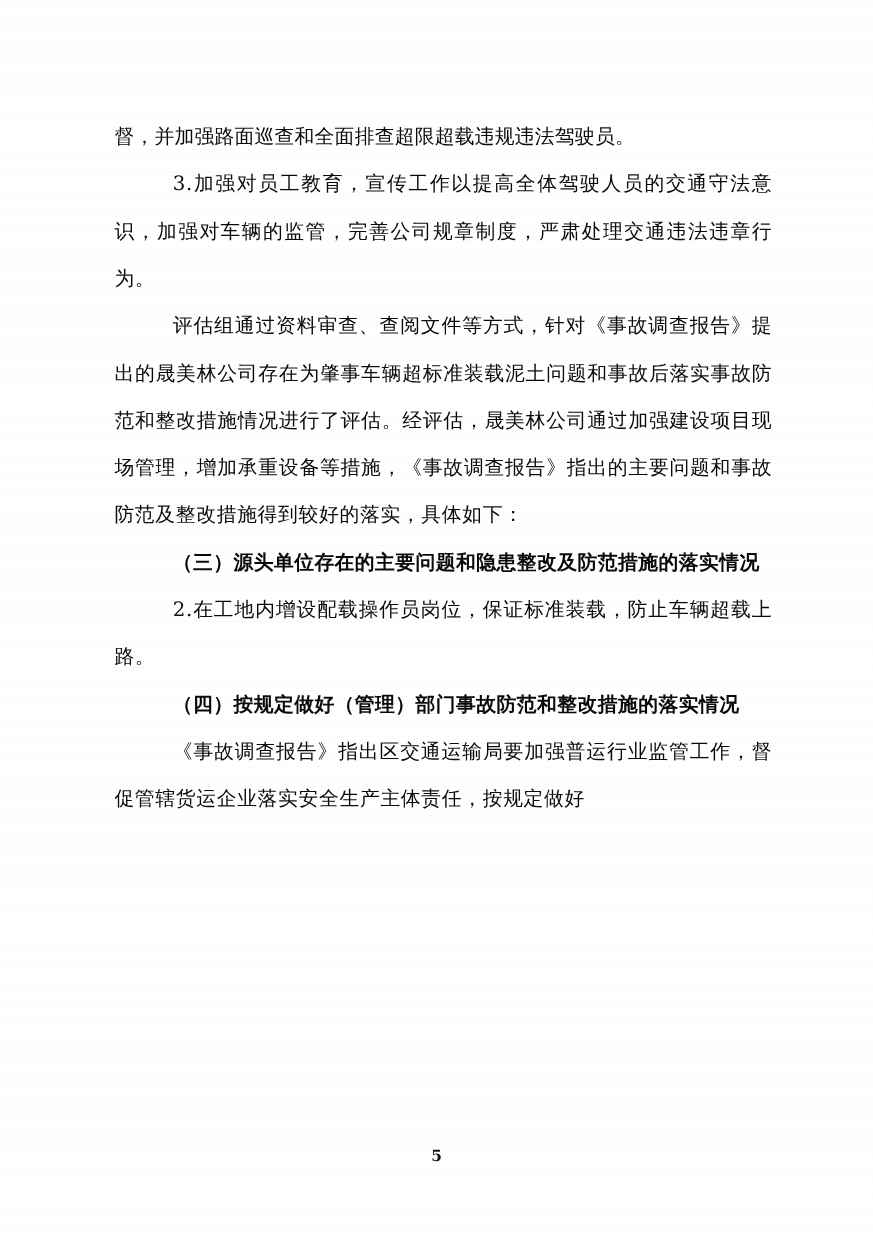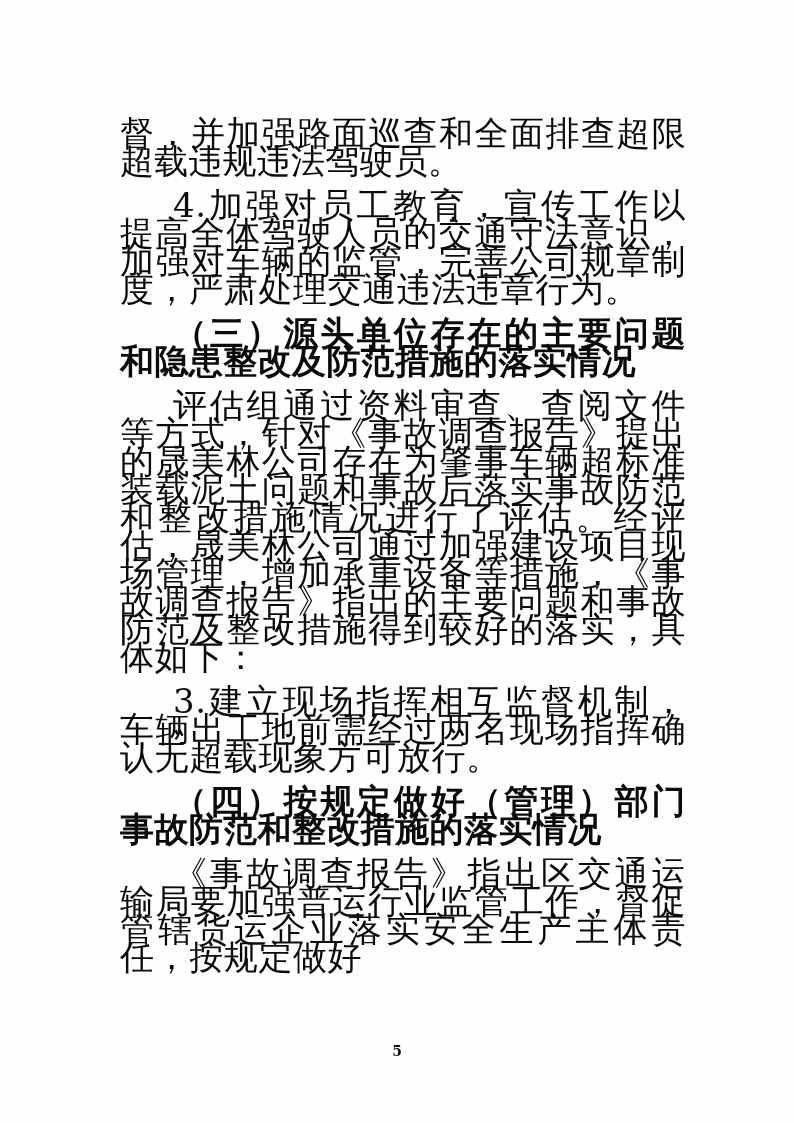--- a/index.html
+++ b/index.html
@@ -24,27 +24,27 @@
   
   .doc-body {
     position: absolute;
     left: 104px;
     top: 103px;
     width: 598px;
   }
 
   .para {
     font-family: "DejaVu Serif", "Liberation Serif", serif;
-    font-size: 34px;
-    line-height: 28px;
+    font-size: 18px;
+    line-height: 43px;
     color: #0a0a0a;
     text-align: justify;
     text-justify: inter-character;
     letter-spacing: 0.6px;
-    margin: 16px;
+    margin: 0;
     white-space: normal;
     word-break: break-all;
     -webkit-font-smoothing: none;
   }
 
   
   .para.cont {
     text-indent: 0;
   }
 
@@ -95,29 +95,29 @@
 </style>
 </head>
 <body>
 
 <div class="page">
 
   <div class="doc-body">
 
     <p class="para cont tight">督，并加强路面巡查和全面排查超限超载违规违法驾驶员。</p>
 
-    <p class="para indent">4.加强对员工教育，宣传工作以提高全体驾驶人员的交通守法意识，加强对车辆的监管，完善公司规章制度，严肃处理交通违法违章行为。</p>
+    <p class="para indent">3.加强对员工教育，宣传工作以提高全体驾驶人员的交通守法意识，加强对车辆的监管，完善公司规章制度，严肃处理交通违法违章行为。</p>
+
+    <p class="para indent">评估组通过资料审查、查阅文件等方式，针对《事故调查报告》提出的晟美林公司存在为肇事车辆超标准装载泥土问题和事故后落实事故防范和整改措施情况进行了评估。经评估，晟美林公司通过加强建设项目现场管理，增加承重设备等措施，《事故调查报告》指出的主要问题和事故防范及整改措施得到较好的落实，具体如下：</p>
 
     <p class="para indent heading">（三）源头单位存在的主要问题和隐患整改及防范措施的落实情况</p>
 
-    <p class="para indent">评估组通过资料审查、查阅文件等方式，针对《事故调查报告》提出的晟美林公司存在为肇事车辆超标准装载泥土问题和事故后落实事故防范和整改措施情况进行了评估。经评估，晟美林公司通过加强建设项目现场管理，增加承重设备等措施，《事故调查报告》指出的主要问题和事故防范及整改措施得到较好的落实，具体如下：</p>
 
+    <p class="para indent">2.在工地内增设配载操作员岗位，保证标准装载，防止车辆超载上路。</p>
 
-
-    <p class="para indent">3.建立现场指挥相互监督机制，车辆出工地前需经过两名现场指挥确认无超载现象方可放行。</p>
 
     <p class="para indent heading">（四）按规定做好（管理）部门事故防范和整改措施的落实情况</p>
 
 
     <p class="para indent">《事故调查报告》指出区交通运输局要加强普运行业监管工作，督促管辖货运企业落实安全生产主体责任，按规定做好</p>
 
   </div>
 
   <div class="page-number">5</div>
 

